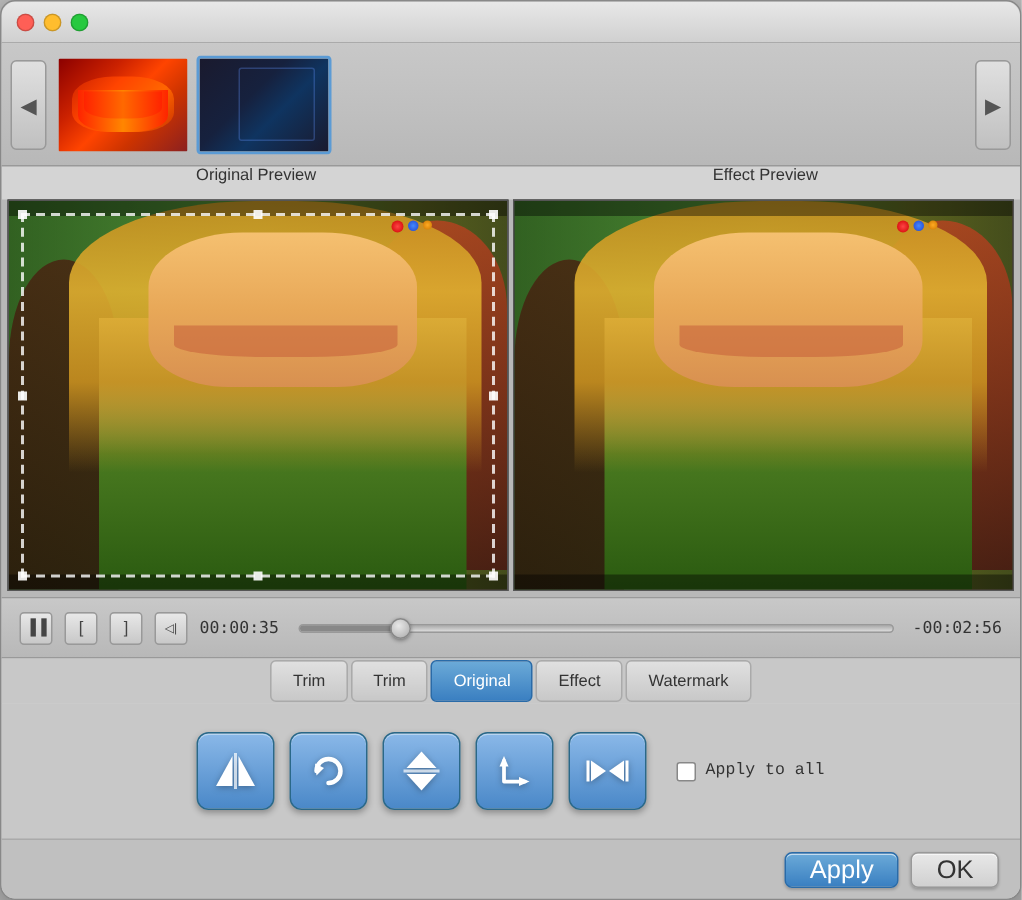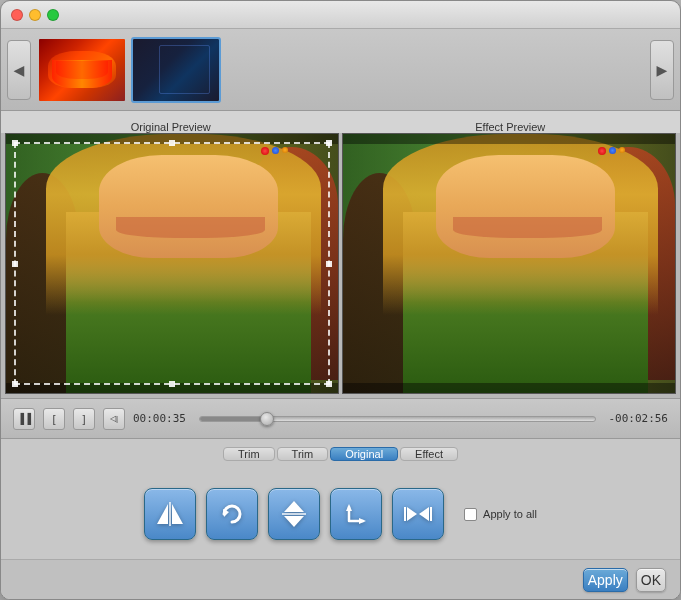--- a/index.html
+++ b/index.html
@@ -148,21 +148,21 @@
       flex: 1;
       background: #b8b8b8;
       display: flex;
       flex-direction: column;
       border-bottom: 1px solid #999;
     }
 
     .preview-labels {
       display: flex;
       height: 22px;
-      align-items: flex-end;
+      align-items: flex-start;
     }
 
     .preview-label {
       flex: 1;
       text-align: center;
       font-size: 11px;
       color: #333;
       font-weight: 500;
     }
 
@@ -296,21 +296,21 @@
       background: #c8c8c8;
       display: flex;
       align-items: center;
       justify-content: center;
       gap: 2px;
       flex-shrink: 0;
       padding: 0 10px;
     }
 
     .tab {
-      height: 14px;
+      height: 28px;
       padding: 0 14px;
       background: linear-gradient(to bottom, #e0e0e0, #c8c8c8);
       border: 1px solid #aaa;
       border-radius: 4px;
       display: flex;
       align-items: center;
       justify-content: center;
       font-size: 11px;
       color: #333;
       cursor: pointer;
@@ -366,42 +366,43 @@
       height: 13px;
       border: 1px solid #888;
       background: white;
       border-radius: 2px;
       cursor: pointer;
     }
 
     .apply-to-all-label {
       font-size: 11px;
       color: #333;
+      font-family: Liberation Mono, monospace;
     }
 
     
     .bottom-bar {
       height: 40px;
       background: #c0c0c0;
       display: flex;
       align-items: center;
       justify-content: flex-end;
       padding: 0 14px;
       gap: 8px;
       flex-shrink: 0;
       border-top: 1px solid #aaa;
     }
 
     .action-btn {
       height: 24px;
-      padding: 0 4px;
+      padding: 0 16px;
       background: linear-gradient(to bottom, #e8e8e8, #d0d0d0);
       border: 1px solid #999;
       border-radius: 5px;
-      font-size: 14px;
+      font-size: 17px;
       color: #333;
       cursor: pointer;
       display: flex;
       align-items: center;
       justify-content: center;
       box-shadow: 0 1px 2px rgba(0,0,0,0.2), inset 0 1px 0 rgba(255,255,255,0.6);
     }
 
     .action-btn.apply {
       background: linear-gradient(to bottom, #6baad8, #3a7fc1);
@@ -532,20 +533,21 @@
       </div>
     </div>
     <div class="time-display-right">-00:02:56</div>
   </div>
 
   <div class="tabs-bar">
     <div class="tab">Trim</div>
     <div class="tab">Trim</div>
     <div class="tab active">Original</div>
     <div class="tab">Effect</div>
+    <div class="tab">Watermark</div>
   </div>
 
   <div class="rotation-area">
 
     <div class="rot-btn" title="Flip Horizontal">
       <svg viewBox="0 0 30 30">
         <polygon points="13,5 2,25 13,25" fill="white"></polygon>
         <polygon points="17,5 28,25 17,25" fill="white"></polygon>
         <rect x="14" y="3" width="2" height="24" fill="white" opacity="0.7"></rect>
       </svg>

